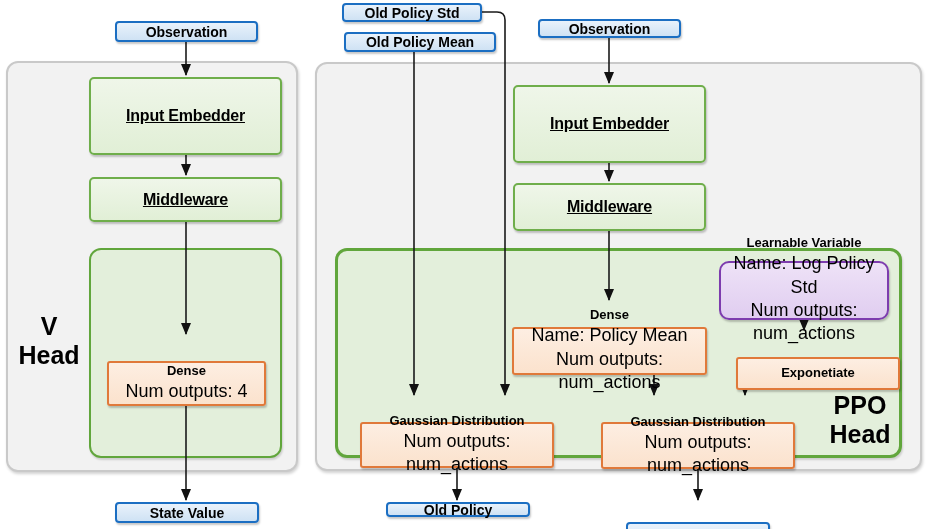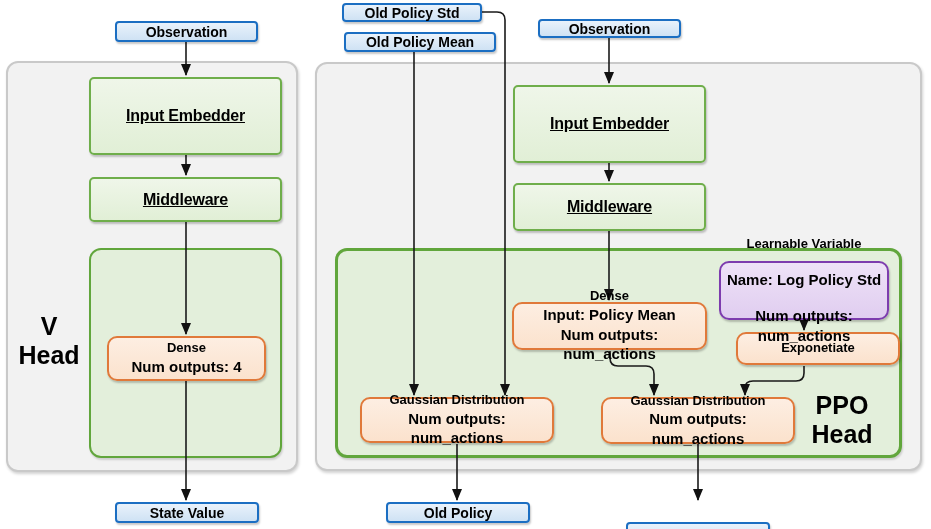--- a/index.html
+++ b/index.html
@@ -20,44 +20,44 @@
             border-radius:12px;box-shadow:1px 2px 2px rgba(0,0,0,0.15);z-index:2;}
   .node{display:flex;flex-direction:column;align-items:center;justify-content:center;
         text-align:center;z-index:4;box-shadow:1px 2px 2px rgba(0,0,0,0.22);}
   .green-big{background:linear-gradient(var(--green-fill-top),var(--green-fill-bot));
              border:2.5px solid var(--green-border);border-radius:5px;
              font-size:16px;font-weight:700;letter-spacing:-0.2px;text-decoration:underline;}
   .io{background:linear-gradient(var(--blue-fill-top),var(--blue-fill-bot));
       border:2.5px solid var(--blue-border);border-radius:4px;
       font-size:14px;font-weight:700;}
   .orange{background:linear-gradient(var(--orange-fill-top),var(--orange-fill-bot));
-          border:2.5px solid var(--orange-border);border-radius:10px;}
+          border:2.5px solid var(--orange-border);border-radius:3px;margin-top:25px;}
   .purple{background:linear-gradient(var(--purple-fill-top),var(--purple-fill-bot));
           border:2.5px solid var(--purple-border);border-radius:10px;}
   .nt{font-size:13px;font-weight:700;line-height:1.3;}
-  .ns{font-size:15px;font-weight:700;line-height:1.3;}
+  .ns{font-size:18px;font-weight:400;line-height:1.3;}
   .head-label{z-index:3;font-size:25px;font-weight:700;line-height:1.15;text-align:center;}
   svg.wires{position:absolute;left:0;top:0;z-index:3;pointer-events:none;}
 </style>
 </head>
 <body>
 
 <div class="canvas">
 
   <div class="abs panel" style="left:6px;top:61px;width:292px;height:411px;"></div>
   <div class="abs panel" style="left:315px;top:62px;width:607px;height:409px;"></div>
 
   <div class="abs head-box" style="left:89px;top:248px;width:193px;height:210px;border-width:2.5px;"></div>
   <div class="abs head-box" style="left:335px;top:248px;width:567px;height:210px;"></div>
 
   <div class="abs head-label" style="left:11px;top:312px;width:76px;">
     <div>V</div>
     <div>Head</div>
   </div>
-  <div class="abs head-label" style="left:800px;top:391px;width:84px;">
+  <div class="abs head-label" style="left:818px;top:391px;width:84px;">
     <div>PPO</div>
     <div>Head</div>
   </div>
 
   <svg class="wires" width="931" height="529" viewBox="0 0 931 529">
     <defs>
       <marker id="ah" markerUnits="userSpaceOnUse" markerWidth="13" markerHeight="11" refX="11" refY="5" orient="auto">
         <path d="M0 0 L12 5 L0 10 Z" fill="#111111"></path>
       </marker>
     </defs>
@@ -87,21 +87,21 @@
   </div>
   <div class="abs node io" style="left:344px;top:32px;width:152px;height:20px;">
     <span>Old Policy Mean</span>
   </div>
   <div class="abs node io" style="left:538px;top:19px;width:143px;height:19px;">
     <span>Observation</span>
   </div>
   <div class="abs node io" style="left:115px;top:502px;width:144px;height:21px;">
     <span>State Value</span>
   </div>
-  <div class="abs node io" style="left:386px;top:502px;width:144px;height:21px;">
+  <div class="abs node io" style="left:386px;top:502px;width:144px;height:15px;">
     <span>Old Policy</span>
   </div>
   <div class="abs node io" style="left:626px;top:522px;width:144px;height:25px;">
     <span>New Policy</span>
   </div>
 
   <div class="abs node green-big" style="left:89px;top:77px;width:193px;height:78px;">
     <span>Input Embedder</span>
   </div>
   <div class="abs node green-big" style="left:89px;top:177px;width:193px;height:45px;">
@@ -113,34 +113,34 @@
   <div class="abs node green-big" style="left:513px;top:183px;width:193px;height:48px;">
     <span>Middleware</span>
   </div>
 
   <div class="abs node orange" style="left:107px;top:336px;width:159px;height:45px;">
     <span class="nt">Dense</span>
     <span class="ns">Num outputs: 4</span>
   </div>
   <div class="abs node orange" style="left:512px;top:302px;width:195px;height:48px;">
     <span class="nt">Dense</span>
-    <span class="ns">Input: Policy Mean</span>
+    <span class="ns">Name: Policy Mean</span>
     <span class="ns">Num outputs: num_actions</span>
   </div>
   <div class="abs node orange" style="left:736px;top:332px;width:164px;height:33px;">
     <span class="nt">Exponetiate</span>
   </div>
   <div class="abs node orange" style="left:360px;top:397px;width:194px;height:46px;">
     <span class="nt">Gaussian Distribution</span>
     <span class="ns">Num outputs: num_actions</span>
   </div>
   <div class="abs node orange" style="left:601px;top:397px;width:194px;height:47px;">
     <span class="nt">Gaussian Distribution</span>
     <span class="ns">Num outputs: num_actions</span>
   </div>
 
-  <div class="abs node purple" style="left:719px;top:261px;width:170px;height:59px;gap:17px;">
+  <div class="abs node purple" style="left:719px;top:261px;width:170px;height:59px;">
     <span class="nt">Learnable Variable</span>
     <span class="ns">Name: Log Policy Std</span>
     <span class="ns">Num outputs: num_actions</span>
   </div>
 
 </div>
 
 </body></html>

